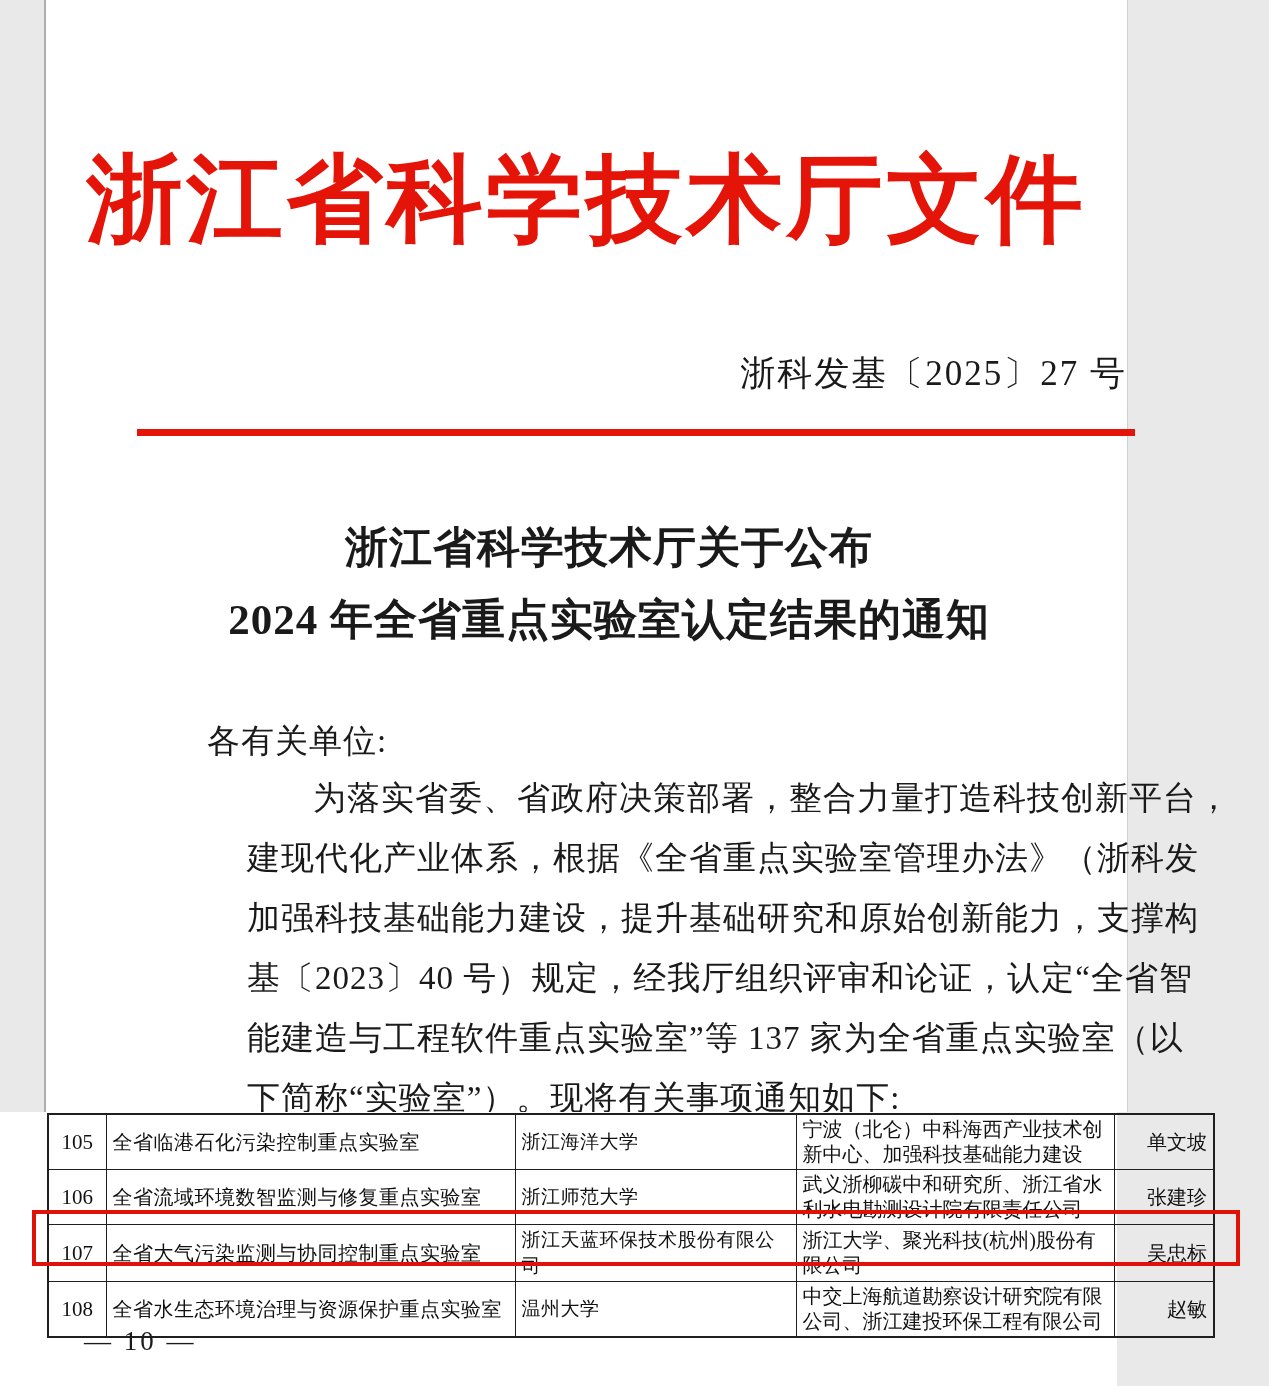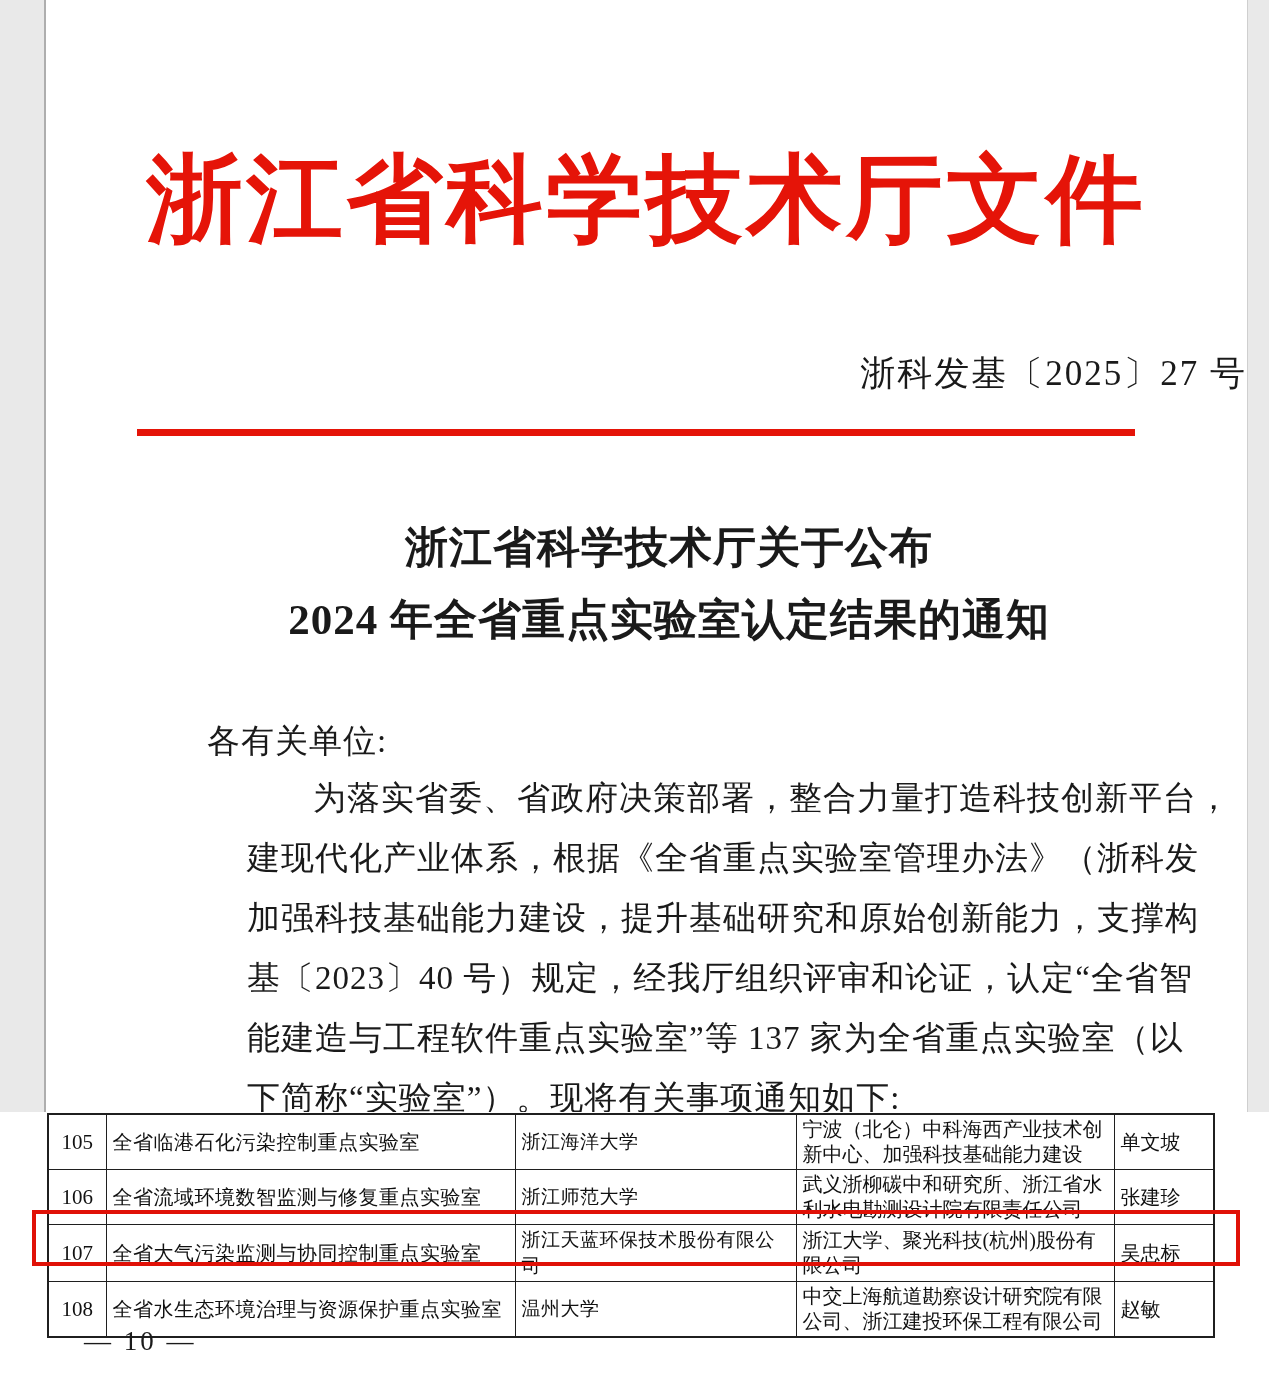--- a/index.html
+++ b/index.html
@@ -8,21 +8,21 @@
     background: #e9e9e9;
     position: relative;
     font-family: "Liberation Serif", "DejaVu Serif", serif;
     color: #1a1a1a;
     overflow: hidden;
   }
 
   
   .page-top {
     position: absolute; left: 44px; top: 0;
-    width: 1204px; height: 1112px;
+    width: 1084px; height: 1112px;
     background: #ffffff;
     border-left: 2px solid #aeaeae;
     border-right: 1px solid #cfcfcf;
     box-sizing: border-box;
   }
   .gov-title {
     position: absolute; left: 0; right: 0; top: 146px;
     text-align: center;
     font-size: 96px; line-height: 108px;
     font-weight: bold;
@@ -63,21 +63,21 @@
     width: 910px;
     font-size: 33px; line-height: 60px;
     letter-spacing: 1px;
   }
   .body-line { white-space: nowrap; margin-left: 40px; }
   .body-line.indent { text-indent: 2em; }
 
   
   .section-bottom {
     position: absolute; left: 0; top: 1112px;
-    width: 1269px; height: 274px;
+    width: 1117px; height: 274px;
     background: #ffffff;
   }
   table.lab-table {
     position: absolute; left: 47px; top: 1px;
     width: 1166px;
     border-collapse: collapse;
     table-layout: fixed;
     border: 2px solid #1f1f1f;
     font-size: 20px;
     color: #111;
@@ -94,21 +94,21 @@
   col.c-part { width: 318px; }
   col.c-dir  { width: 100px; }
   tr.r0 { height: 52px; }
   tr.r1 { height: 47px; }
   tr.r2 { height: 55px; }
   tr.r3 { height: 46px; }
   td.no  { text-align: center; font-size: 21px; }
   td.lab { padding-left: 22px; letter-spacing: 0.5px; }
   td.inst{ padding-left: 14px; font-size: 19px; letter-spacing: 0.5px; }
   td.part{ padding-left: 12px; font-size: 20px; line-height: 25px; }
-  td.dir { text-align: left; }
+  td.dir { text-align: right; }
 
   .highlight-box {
     position: absolute; left: 32px; top: 98px;
     width: 1208px; height: 56px;
     border: 4px solid #e01107;
     box-sizing: border-box;
     pointer-events: none;
   }
   .page-number {
     position: absolute; left: 84px; top: 214px;

